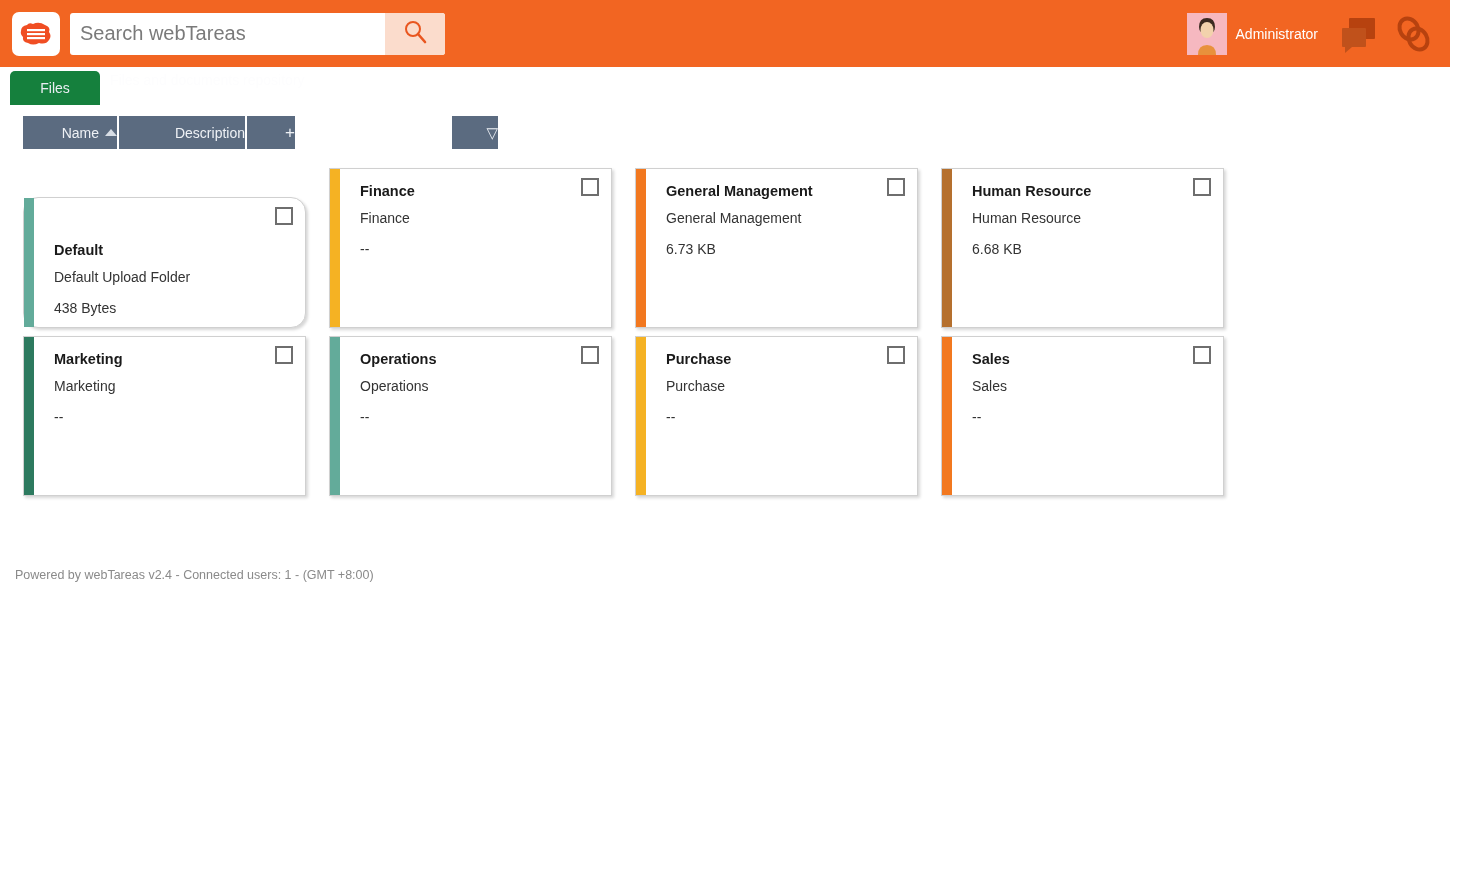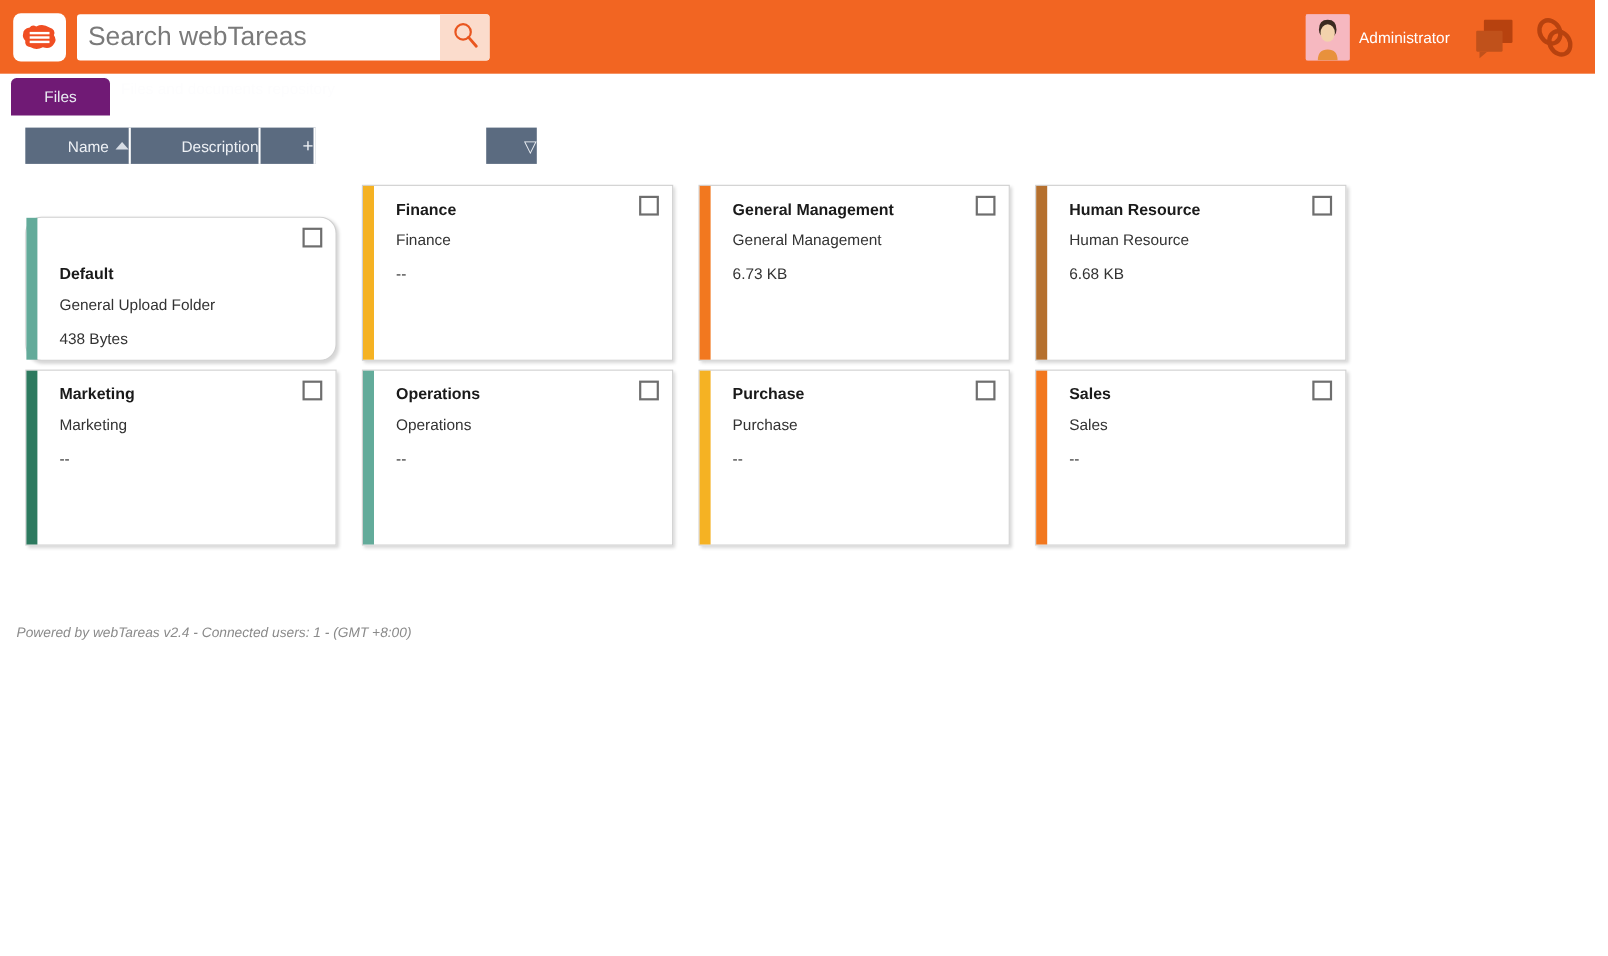--- a/index.html
+++ b/index.html
@@ -47,21 +47,21 @@
     border-radius: 3px;
     display: flex;
     align-items: stretch;
     flex: none;
   }
   .search-input {
     flex: 1;
     border: none;
     outline: none;
     background: transparent;
-    font-size: 24px;
+    font-size: 20px;
     color: #555;
     padding: 0 10px;
     font-family: "Liberation Sans", sans-serif;
   }
   .search-input::placeholder { color: #7a7a7a; }
   .search-btn {
     width: 60px;
     background: #fbdccc;
     border: none;
     cursor: pointer;
@@ -116,21 +116,21 @@
   
   .tabbar {
     position: absolute;
     top: 71px;
     left: 10px;
   }
   .tab {
     display: inline-block;
     min-width: 90px;
     padding: 9px 20px;
-    background: #701a75;
+    background: #15803d;
     color: #e9edf2;
     font-size: 14px;
     text-align: center;
     border-radius: 5px 5px 0 0;
     cursor: pointer;
   }
 
   
   .filterbar {
     position: absolute;
@@ -144,21 +144,21 @@
     background: #5b6b80;
     color: #eef1f5;
     font-size: 14px;
     display: flex;
     align-items: center;
     justify-content: flex-end;
     cursor: pointer;
     border-right: 2px solid #ffffff;
   }
   .fcell.name   { width: 96px; gap: 6px; }
-  .fcell.desc   { width: 118px; }
+  .fcell.desc   { width: 128px; }
   .fcell.plus   { width: 50px; font-size: 17px; }
   .fcell.funnel { width: 46px; border-right: none; font-size: 15px; }
   .sort-arrow {
     width: 0; height: 0;
     border-left: 6px solid transparent;
     border-right: 6px solid transparent;
     border-bottom: 7px solid #d7dde5;
   }
   .filter-input {
     width: 155px;
@@ -238,21 +238,20 @@
     cursor: pointer;
   }
 
   
   .footer {
     position: absolute;
     top: 568px;
     left: 15px;
     font-size: 12.5px;
     color: #8a8a8a;
-    font-style: italic;
   }
 </style>
 </head>
 <body>
 
 <div class="header">
 
   <div class="logo-tile">
     <span>
       <svg width="34" height="30" viewBox="0 0 34 30">
@@ -325,21 +324,21 @@
 </div>
 
 <div class="grid">
   <div class="row">
     <div class="cardslot">
       <div class="card short">
         <div class="accent" style="background: rgb(99, 171, 154);"></div>
         <div class="card-body">
           <div class="card-checkbox"></div>
           <p class="card-title">Default</p>
-          <p class="card-desc">General Upload Folder</p>
+          <p class="card-desc">Default Upload Folder</p>
           <p class="card-size">438 Bytes</p>
         </div>
       </div>
     </div>
     <div class="cardslot">
       <div class="card">
         <div class="accent" style="background: rgb(245, 178, 35);"></div>
         <div class="card-body">
           <div class="card-checkbox"></div>
           <p class="card-title">Finance</p>

